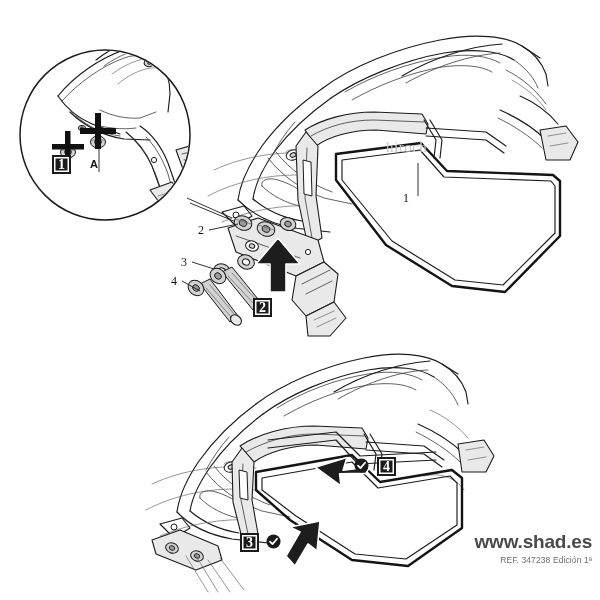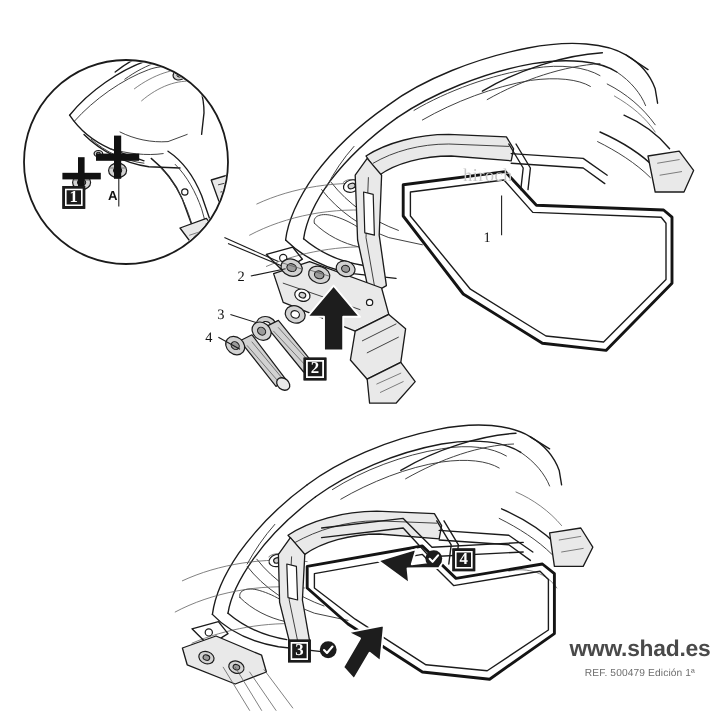--- a/index.html
+++ b/index.html
@@ -77,21 +77,21 @@
     position: absolute;
     font-family: "Liberation Serif", serif;
     font-size: 15px;
     color: #c8c8c8;
     letter-spacing: 0.5px;
     user-select: none;
     margin-left: 39px;
   }
   .brand {
     position: absolute;
-    text-align: center;
+    text-align: right;
   }
   .brand-url {
     font-family: "Liberation Sans", sans-serif;
     font-size: 19px;
     font-weight: bold;
     color: #4a4a4a;
     letter-spacing: -0.2px;
     line-height: 1;
   }
   .brand-ref {
@@ -423,16 +423,16 @@
   <div class="stepbox" style="left:240px; top:533px;">3</div>
   <svg class="checkmark" style="left:266px; top:534px;" viewBox="0 0 16 16">
     <circle cx="8" cy="8" r="7.5" fill="#1b1b1b"></circle>
     <path d="M4.3,8.2 L6.9,10.8 L11.8,5.1" fill="none" stroke="#ffffff" stroke-width="1.9" stroke-linecap="round" stroke-linejoin="round"></path>
   </svg>
 
   <div class="watermark" style="left:347px; top:139px;">hiroch</div>
 
   <div class="brand" style="right:8px; bottom:36px;">
     <div class="brand-url">www.shad.es</div>
-    <div class="brand-ref">REF. 500479 Edición 1ª</div>
+    <div class="brand-ref">REF. 347238 Edición 1ª</div>
   </div>
 
 </div>
 
 </body></html>

